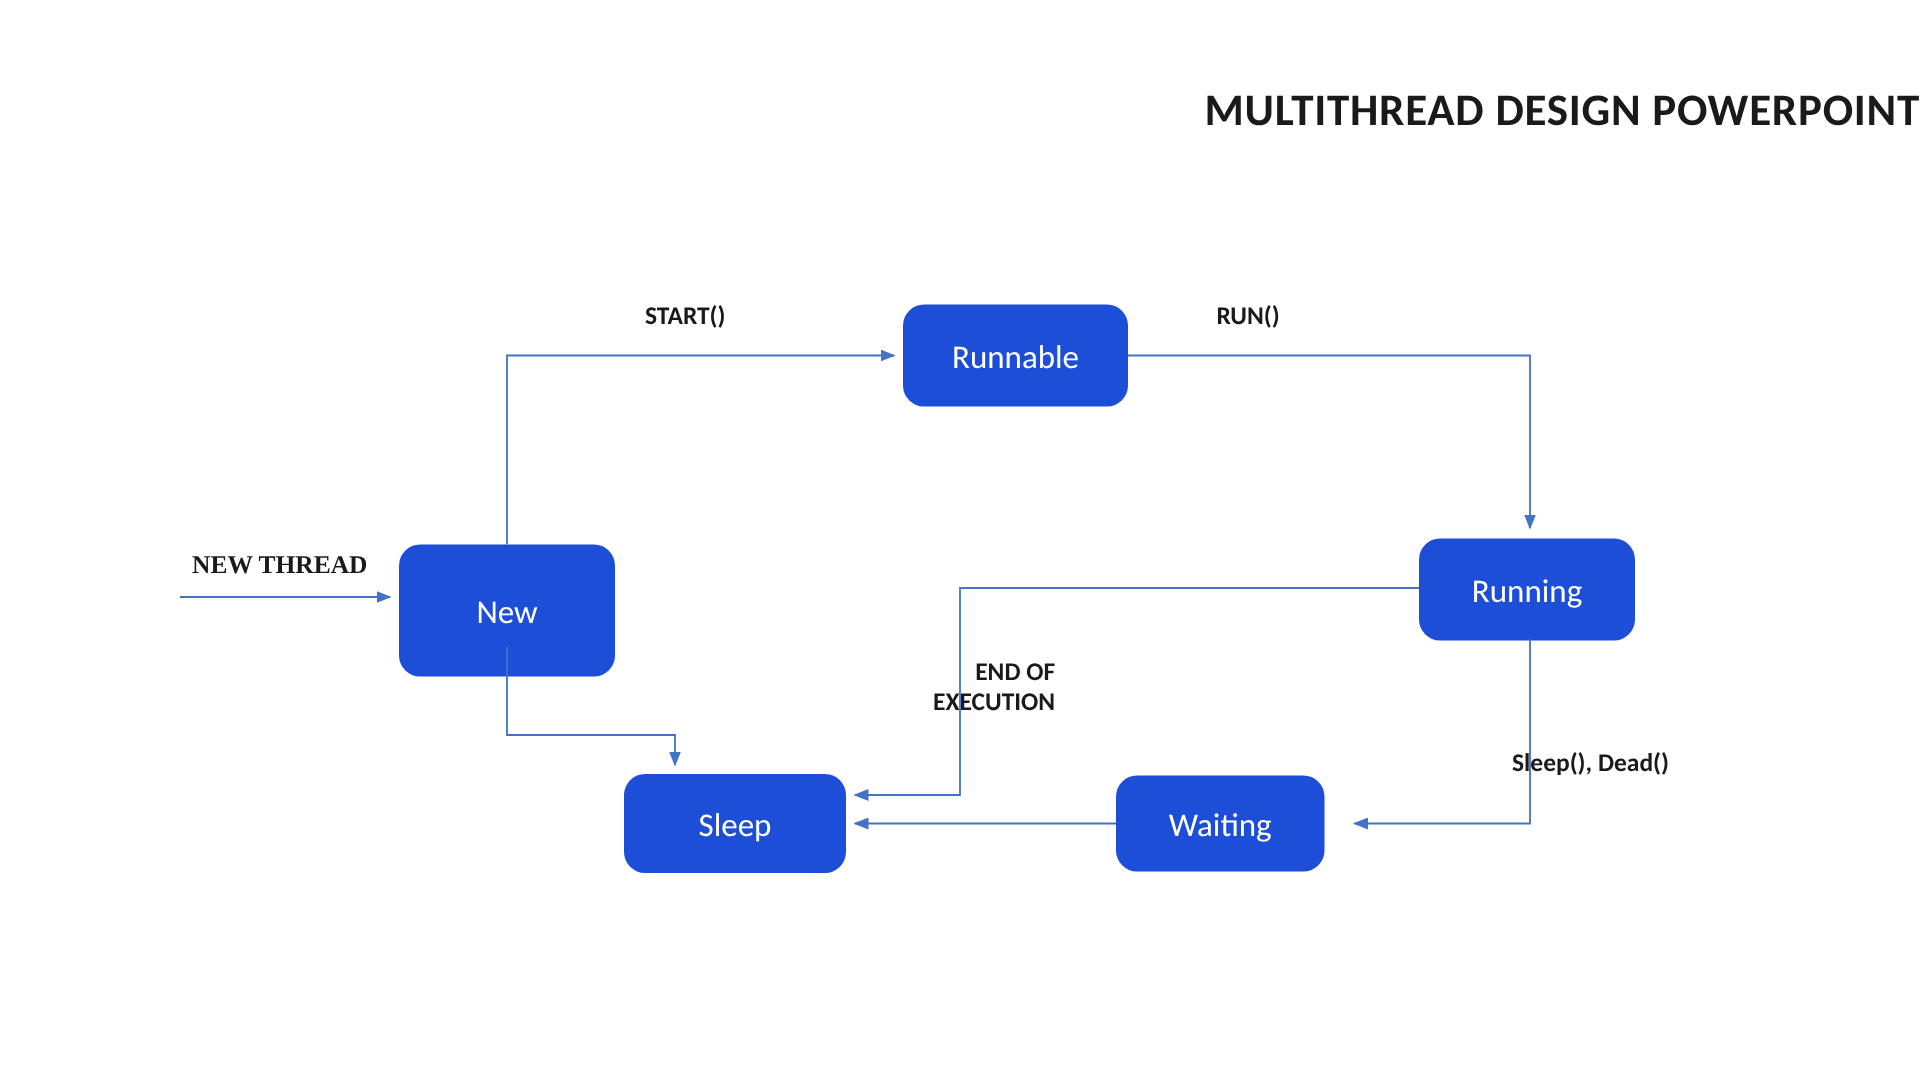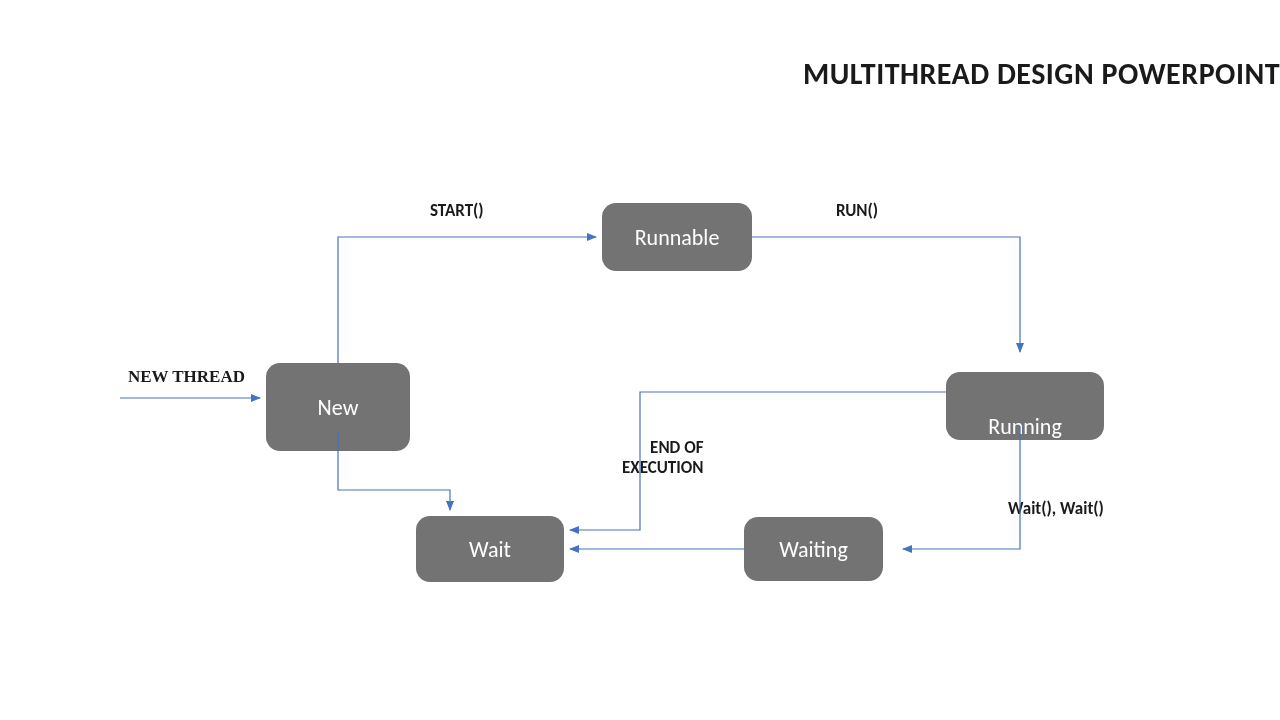--- a/index.html
+++ b/index.html
@@ -18,21 +18,21 @@
     left: 0;
     width: 100%;
     text-align: right;
     font-size: 30px;
     font-weight: 700;
     letter-spacing: 0.5px;
     color: #1a1a1a;
   }
   .box {
     position: absolute;
-    background: #737373;
+    background: #1d4ed8;
     color: #ffffff;
     border-radius: 14px;
     display: flex;
     align-items: center;
     justify-content: center;
     font-size: 22px;
     font-weight: 400;
   }
   .label {
     position: absolute;
@@ -61,39 +61,39 @@
 <div class="title">MULTITHREAD DESIGN POWERPOINT</div>
 
 <div class="box" style="left:266px; top:363px; width:144px; height:88px;">
   <span>New</span>
 </div>
 
 <div class="box" style="left:602px; top:203px; width:150px; height:68px;">
   <span>Runnable</span>
 </div>
 
-<div class="box" style="left:946px; top:372px; width:158px; height:68px;align-items:flex-end;">
+<div class="box" style="left:946px; top:359px; width:144px; height:68px;">
   <span>Running</span>
 </div>
 
 <div class="box" style="left:744px; top:517px; width:139px; height:64px;">
   <span>Waiting</span>
 </div>
 
 <div class="box" style="left:416px; top:516px; width:148px; height:66px;">
-  <span>Wait</span>
+  <span>Sleep</span>
 </div>
 
 <div class="label" style="left:128px; top:367px;font-family:Liberation Serif, serif;">NEW THREAD</div>
 
 <div class="label" style="left:430px; top:200px;">START()</div>
 
-<div class="label" style="left:836px; top:200px;">RUN()</div>
+<div class="label" style="left:811px; top:200px;">RUN()</div>
 
-<div class="label" style="left:1008px; top:498px;">Wait(), Wait()</div>
+<div class="label" style="left:1008px; top:498px;">Sleep(), Dead()</div>
 
 <div class="label" style="left:590px; top:438px; line-height:1.15;margin-left:32px;">
   <span>END OF</span><br>
   <span>EXECUTION</span>
 </div>
 
 <svg class="overlay" viewBox="0 0 1280 720">
   <defs>
     <marker id="arrowhead" markerWidth="10" markerHeight="8" refX="9" refY="4" orient="auto" markerUnits="userSpaceOnUse">
       <path d="M0,0 L10,4 L0,8 Z" fill="#4472c4"></path>

